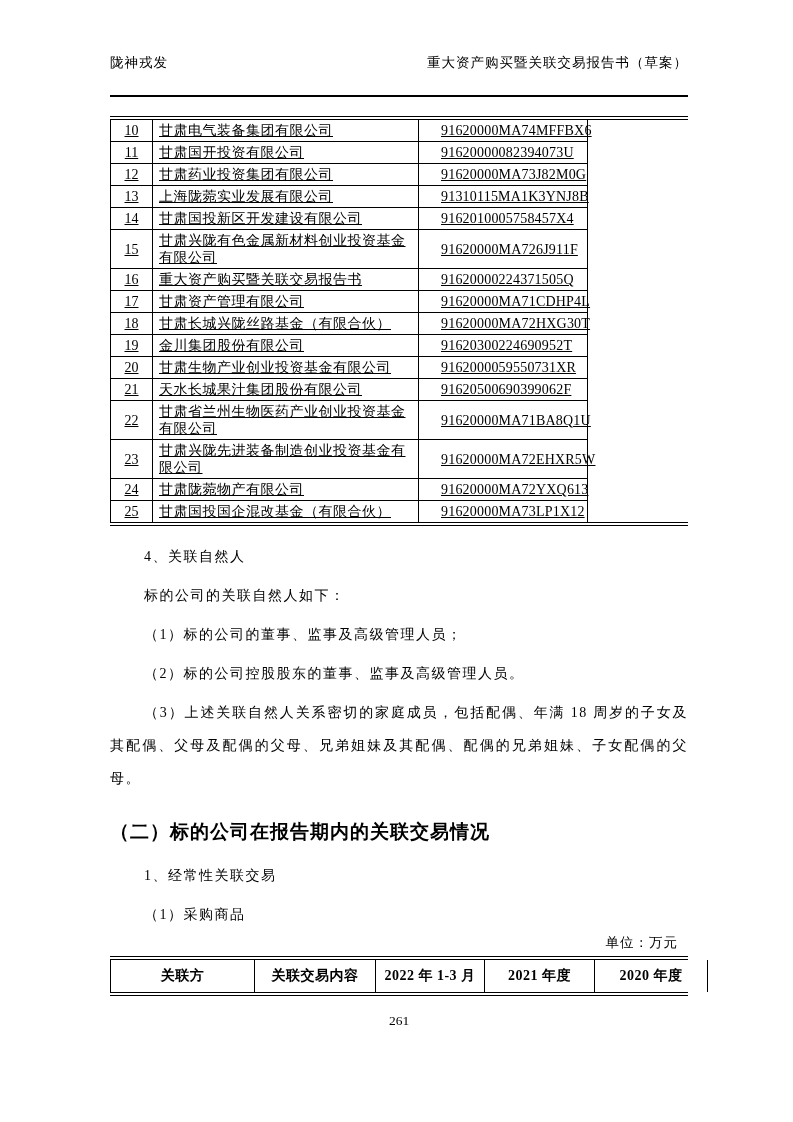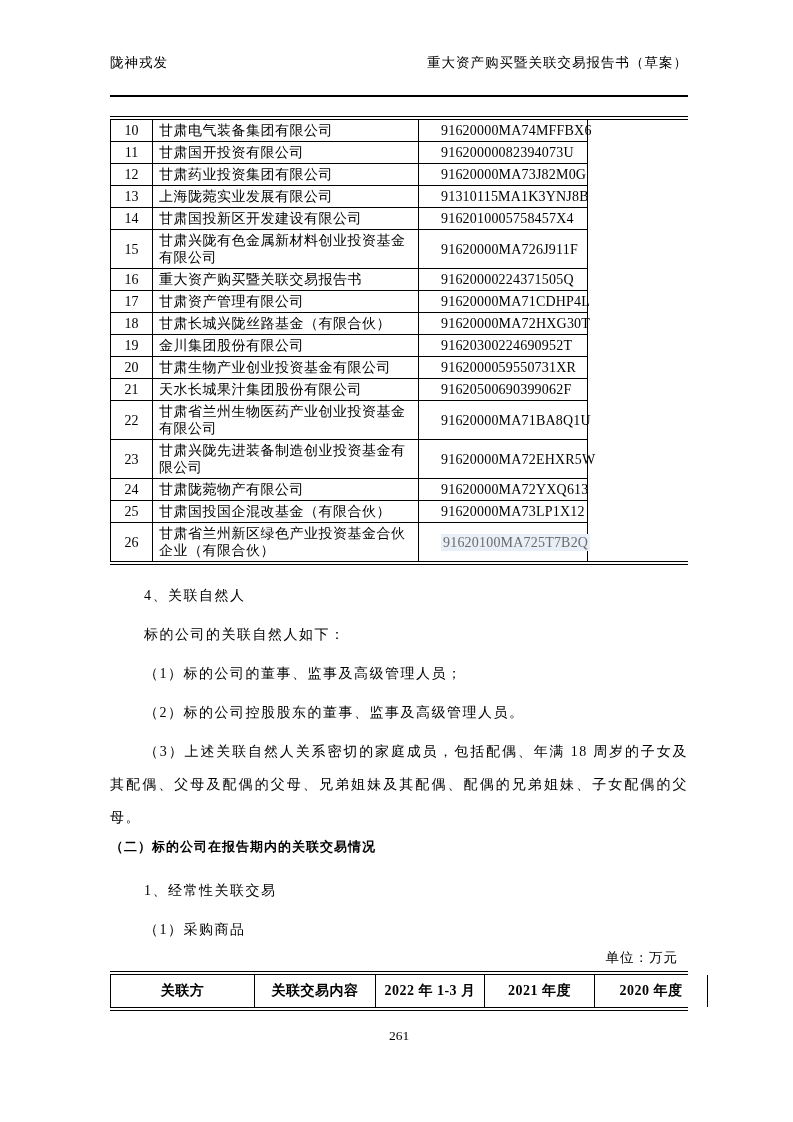--- a/index.html
+++ b/index.html
@@ -13,21 +13,21 @@
   .doc-header{
     display:flex;justify-content:space-between;align-items:flex-end;
     font-size:13.5px;line-height:18px;letter-spacing:1px;
     padding-bottom:23px;border-bottom:2px solid #000;
   }
   
   .t1-outer{
     margin-top:19px;width:578px;box-sizing:border-box;display:flex;
     border-top:4px double #000;border-bottom:4px double #000;
   }
-  table.t1{border-collapse:collapse;table-layout:fixed;width:477px;}
+  table.t1{border-collapse:collapse;table-layout:fixed;width:477px;text-decoration:underline;}
   .t1 col.c-no{width:42px;}
   .t1 col.c-name{width:266px;}
   .t1 col.c-code{width:169px;}
   .t1 td{
     border:1px solid #000;font-size:14px;line-height:17px;
     padding:2px 6px;vertical-align:middle;letter-spacing:0.5px;
   }
   .t1 tr:first-child td{border-top:0;}
   .t1 tr:last-child td{border-bottom:0;}
   .t1 td.no{text-align:center;padding:2px 0;letter-spacing:0;}
@@ -36,22 +36,22 @@
   .hl-code{display:inline-block;padding:0 2px;}
   
   .para{
     font-size:14px;line-height:33px;margin:6px 0 0 0;
     text-indent:34px;letter-spacing:1.5px;
   }
   .para.first{margin-top:14px;}
   .para.justify{text-align:justify;}
   .h2{
     font-family:"Liberation Sans","DejaVu Sans",sans-serif;
-    font-size:13px;font-weight:bold;line-height:26px;
-    margin:0 0 0 0;letter-spacing:1px;
+    font-size:19px;font-weight:bold;line-height:26px;
+    margin:24px 0 0 0;letter-spacing:1px;
   }
   .s1{margin-top:14px;}
   .unit{
     font-size:13.5px;line-height:24px;text-align:right;
     padding-right:10px;letter-spacing:1px;
   }
   
   .t2-outer{
     margin-top:1px;width:578px;box-sizing:border-box;
     border-top:4px double #000;border-bottom:4px double #000;
@@ -160,25 +160,20 @@
           </tr>
           <tr>
             <td class="no">24</td>
             <td class="name">甘肃陇菀物产有限公司</td>
             <td class="code"><span>91620000MA72YXQ613</span></td>
           </tr>
           <tr>
             <td class="no">25</td>
             <td class="name">甘肃国投国企混改基金（有限合伙）</td>
             <td class="code"><span>91620000MA73LP1X12</span></td>
-          </tr>
-          <tr>
-            <td class="no">26</td>
-            <td class="name">甘肃省兰州新区绿色产业投资基金合伙企业（有限合伙）</td>
-            <td class="code"><span class="hl-code" style="background: rgb(233, 239, 248); color: rgb(107, 107, 107);">91620100MA725T7B2Q</span></td>
           </tr>
         </tbody>
     </table>
     <div class="t1-empty"></div>
   </div>
 
   <p class="para first">4、关联自然人</p>
   <p class="para">标的公司的关联自然人如下：</p>
   <p class="para">（1）标的公司的董事、监事及高级管理人员；</p>
   <p class="para">（2）标的公司控股股东的董事、监事及高级管理人员。</p>

